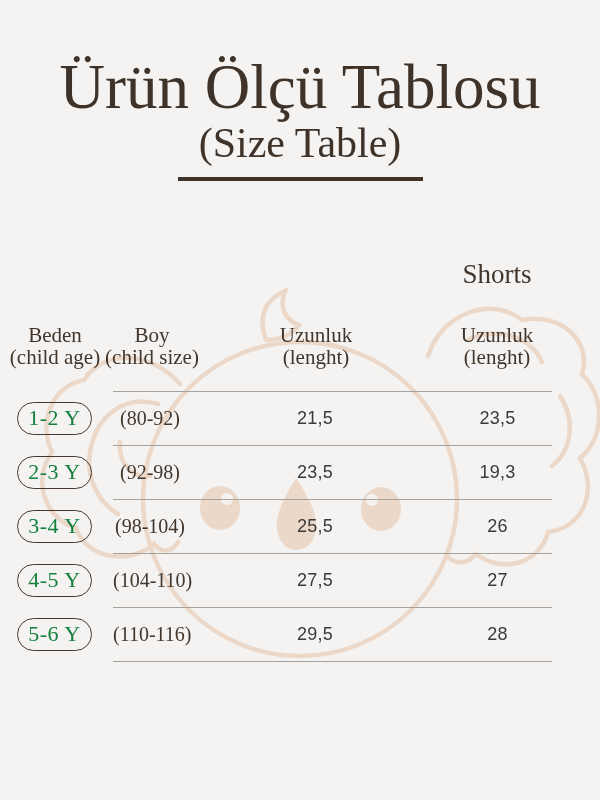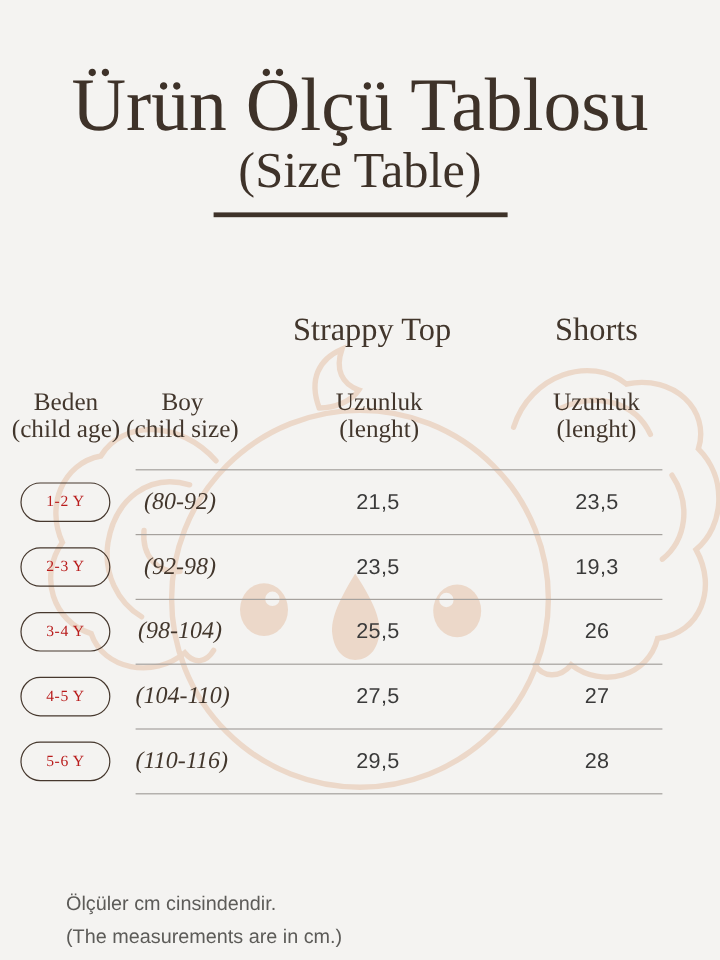--- a/index.html
+++ b/index.html
@@ -98,40 +98,39 @@
   }
   .pill {
     margin-left: 17px;
     width: 75px;
     height: 33px;
     border: 1.5px solid #46382e;
     border-radius: 17px;
     display: flex;
     align-items: center;
     justify-content: center;
-    font-size: 13px;
+    font-size: 22px;
     letter-spacing: 0.5px;
-    color: #b91c1c;
+    color: #15803d;
     box-sizing: border-box;
     background: transparent;
   }
   .vals {
     flex: 1;
     margin-right: 48px;
     border-top: 1px solid #a5a19d;
     display: grid;
     grid-template-columns: 74px 256px 109px;
     align-items: center;
   }
   .cell { text-align: center; }
   .cell.size {
     font-size: 20px;
     color: #42362c;
     white-space: nowrap;
-    font-style: italic;
   }
   .cell.num {
     font-family: Liberation Sans, sans-serif;
     font-size: 18px;
     color: #3a3a3a;
     letter-spacing: 0.3px;
   }
   .bottom-line {
     margin-left: 113px;
     margin-right: 48px;
@@ -180,21 +179,20 @@
   </svg>
 
   <div class="content">
 
     <div class="title-block">
       <div class="title-line1">Ürün Ölçü Tablosu</div>
       <div class="title-line2">(Size Table)</div>
       <div class="title-underline"></div>
     </div>
 
-    <div class="product product-1">Strappy Top</div>
     <div class="product product-2">Shorts</div>
 
     <div class="col-header col-h-2">
       <div>Boy</div>
       <div>(child size)</div>
     </div>
     <div class="col-header col-h-1">
       <div>Beden</div>
       <div>(child age)</div>
     </div>
@@ -260,19 +258,15 @@
         <div class="vals">
           <div class="cell size">(110-116)</div>
           <div class="cell num">29,5</div>
           <div class="cell num">28</div>
         </div>
       </div>
 
       <div class="bottom-line"></div>
     </div>
 
-    <div class="footer">
-      <div>Ölçüler cm cinsindendir.</div>
-      <div>(The measurements are in cm.)</div>
-    </div>
 
   </div>
 </div>
 
 </body></html>

